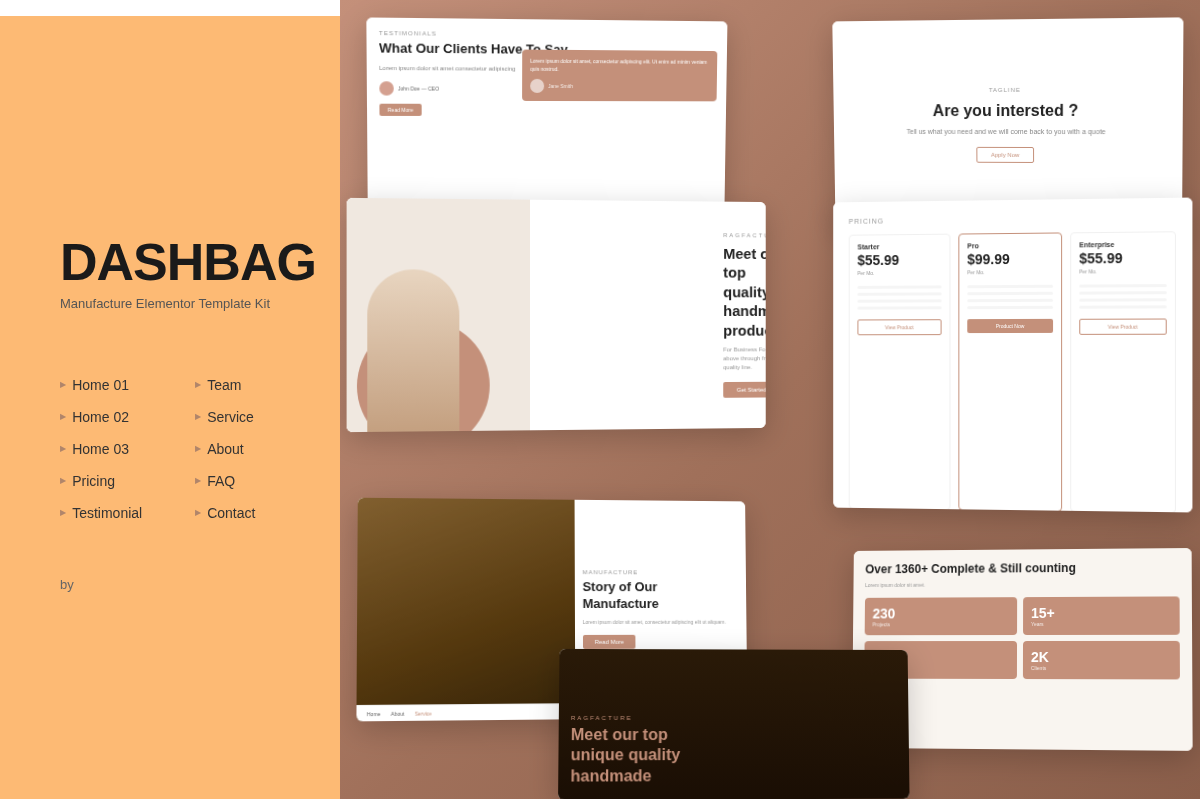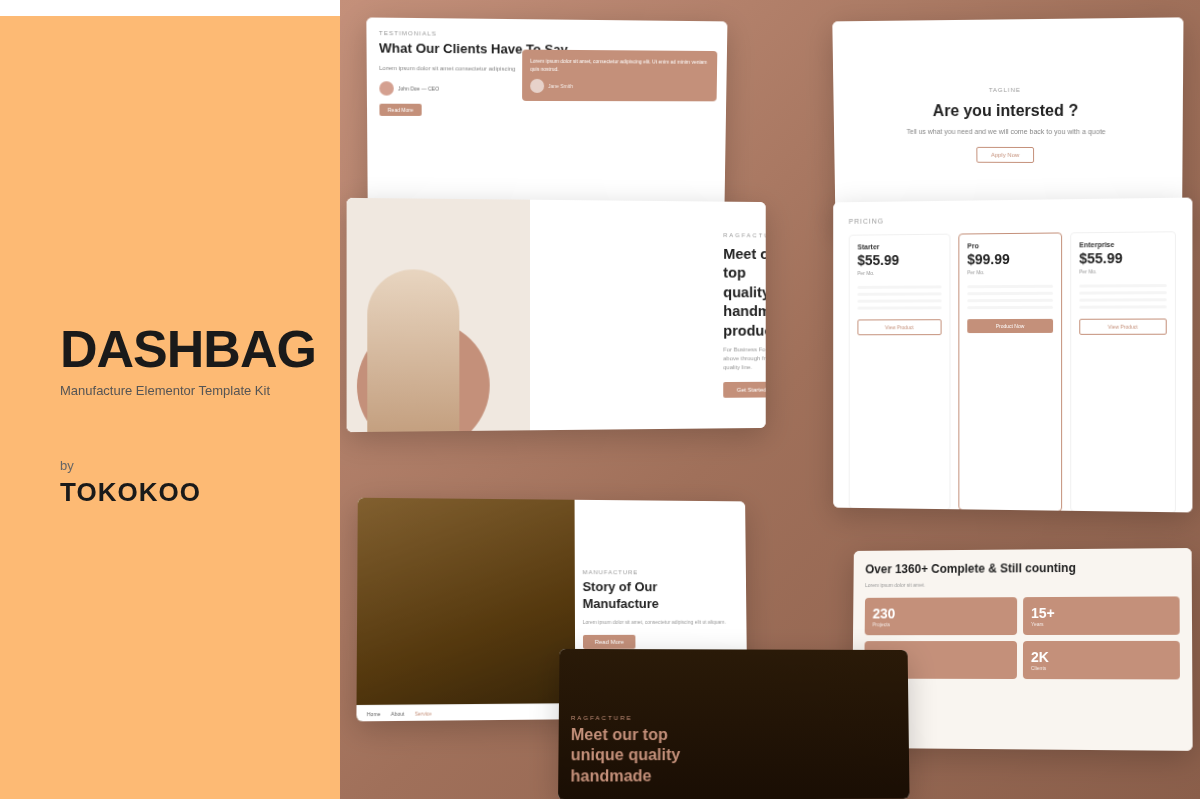--- a/index.html
+++ b/index.html
@@ -545,23 +545,34 @@
       color: #c4907a;
     }
   </style>
 </head>
 <body>
 
 <div class="left-panel">
   <div class="brand-title">DASHBAG</div>
   <div class="brand-subtitle">Manufacture Elementor Template Kit</div>
 
+  <div class="nav-grid">
+    <div class="nav-item">Home 01</div>
+    <div class="nav-item">Team</div>
+    <div class="nav-item">Home 02</div>
+    <div class="nav-item">Service</div>
+    <div class="nav-item">Home 03</div>
+    <div class="nav-item">About</div>
+    <div class="nav-item">Pricing</div>
+    <div class="nav-item">FAQ</div>
+    <div class="nav-item">Testimonial</div>
+    <div class="nav-item">Contact</div>
+  </div>
 
   <div class="by-label">by</div>
-  <div class="tokokoo-label">TOKOKOO</div>
 </div>
 
 <div class="right-panel">
 
   <div class="preview-card card-1">
     <div class="card-inner">
       <div class="card-tag">Testimonials</div>
       <div class="card-heading">What Our Clients Have To Say</div>
       <div class="card-text">Lorem ipsum dolor sit amet consectetur adipiscing</div>
       <div class="avatar-row">

